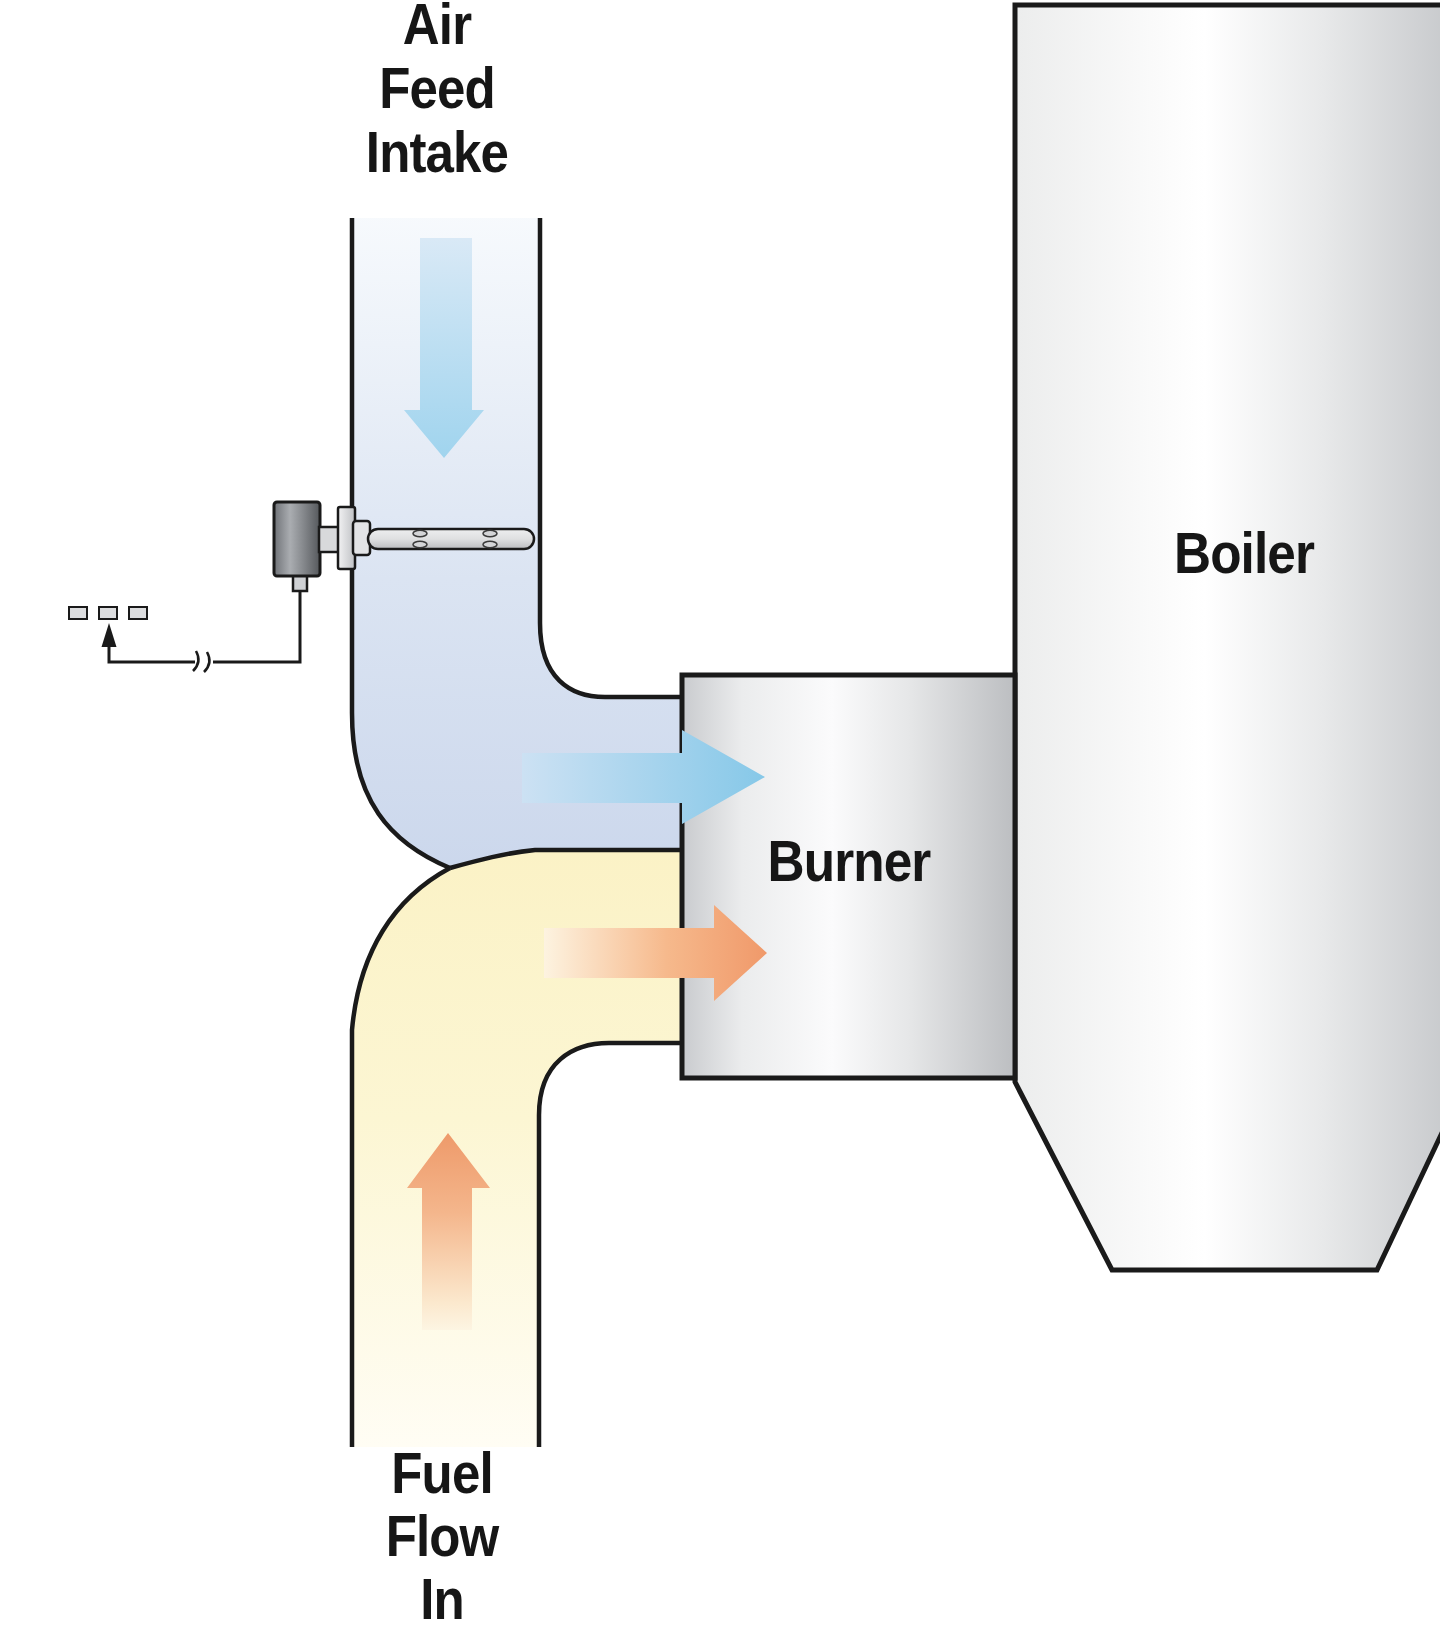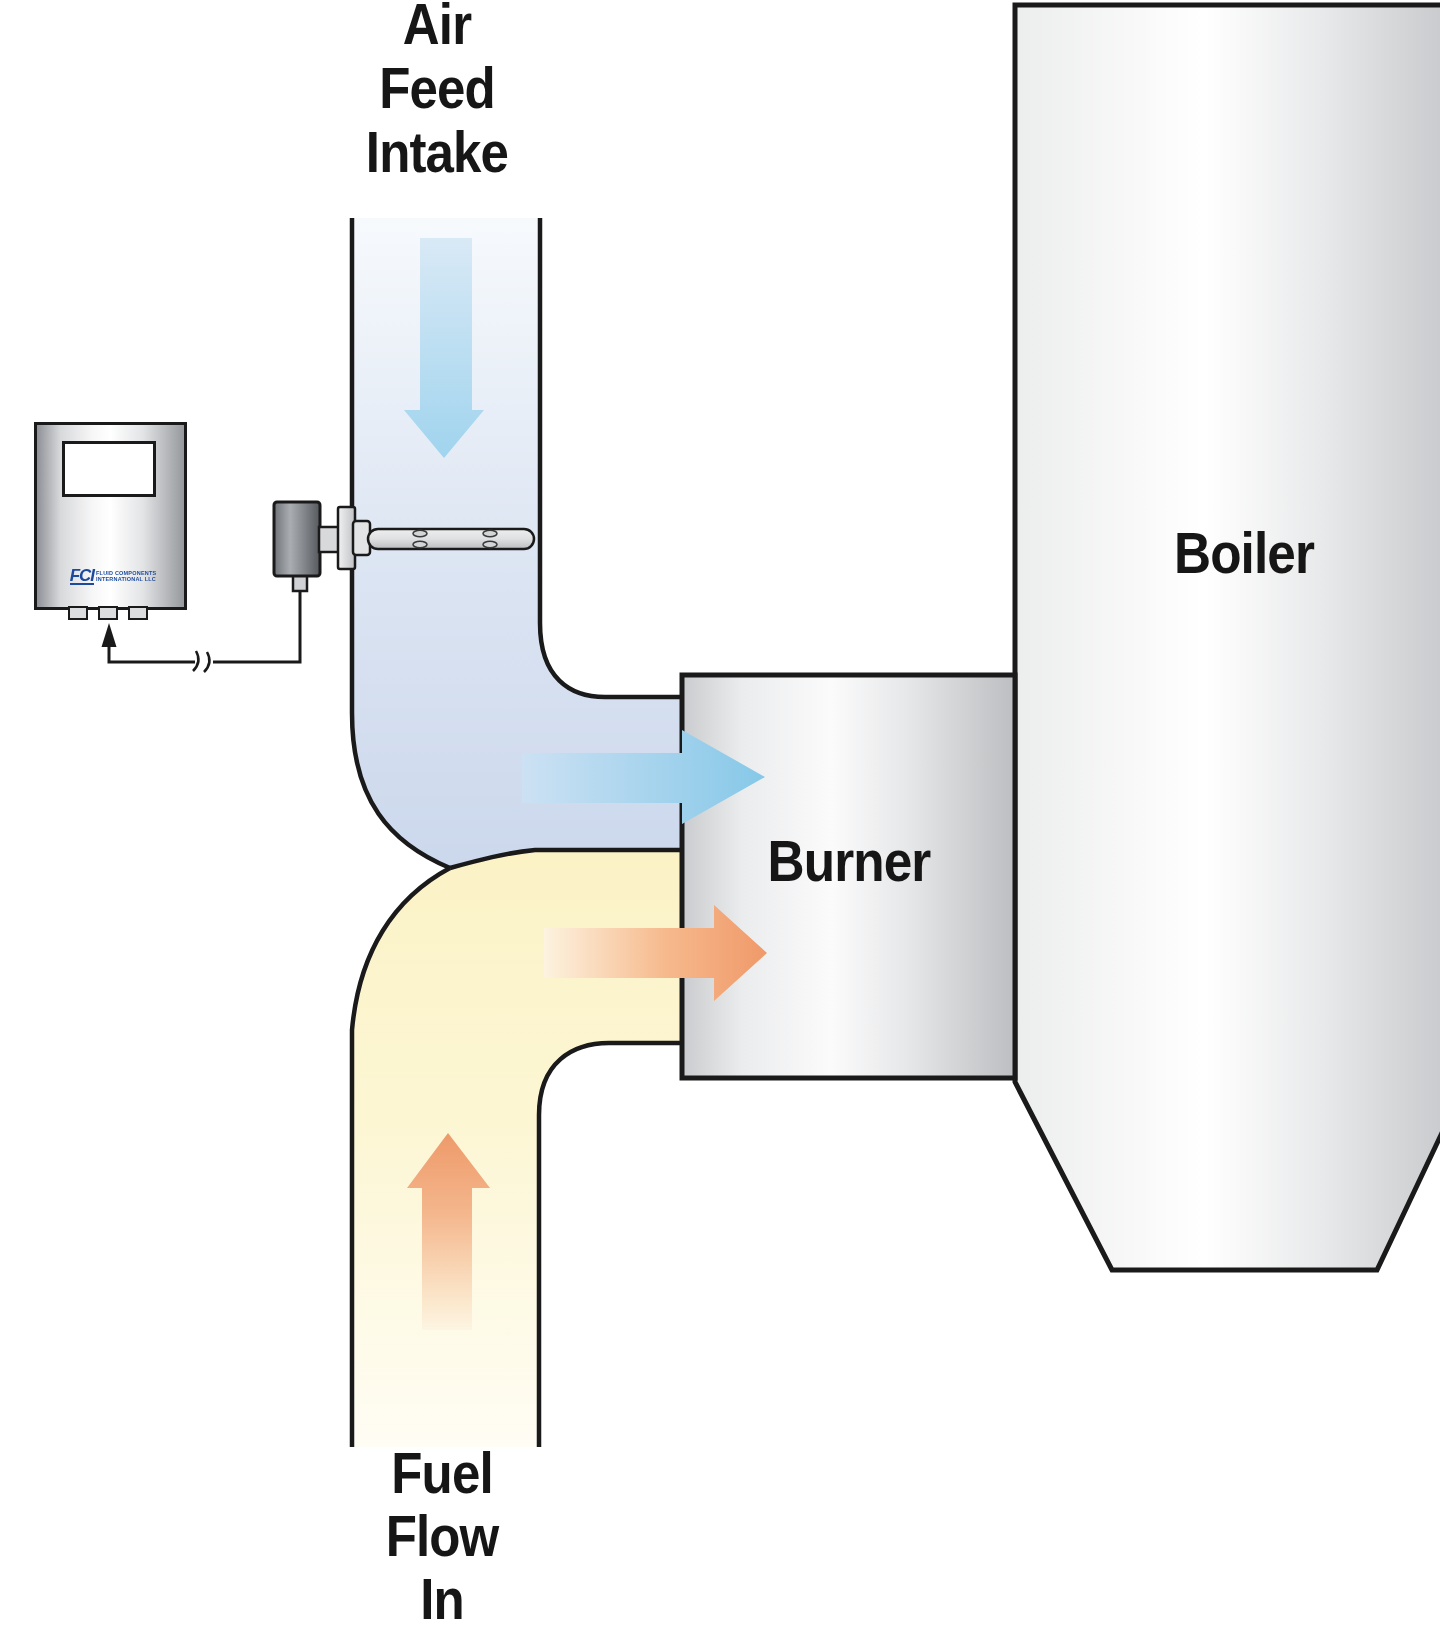--- a/index.html
+++ b/index.html
@@ -169,27 +169,17 @@
 
   <div class="flow-label" id="fuel-label">
     <div>Fuel</div>
     <div>Flow</div>
     <div>In</div>
   </div>
 
   <div class="vessel-label" id="burner-label">Burner</div>
   <div class="vessel-label" id="boiler-label">Boiler</div>
 
-  <div id="transmitter">
-    <div id="transmitter-display"></div>
-    <div id="transmitter-logo">
-      <span id="logo-mark">FCI</span>
-      <span id="logo-text">
-        <span>FLUID COMPONENTS</span><br>
-        <span>INTERNATIONAL LLC</span>
-      </span>
-    </div>
-  </div>
   <div class="foot" style="left:36px;top:606px;"></div>
   <div class="foot" style="left:66px;top:606px;"></div>
   <div class="foot" style="left:96px;top:606px;"></div>
 
 </div>
 
 </body></html>

